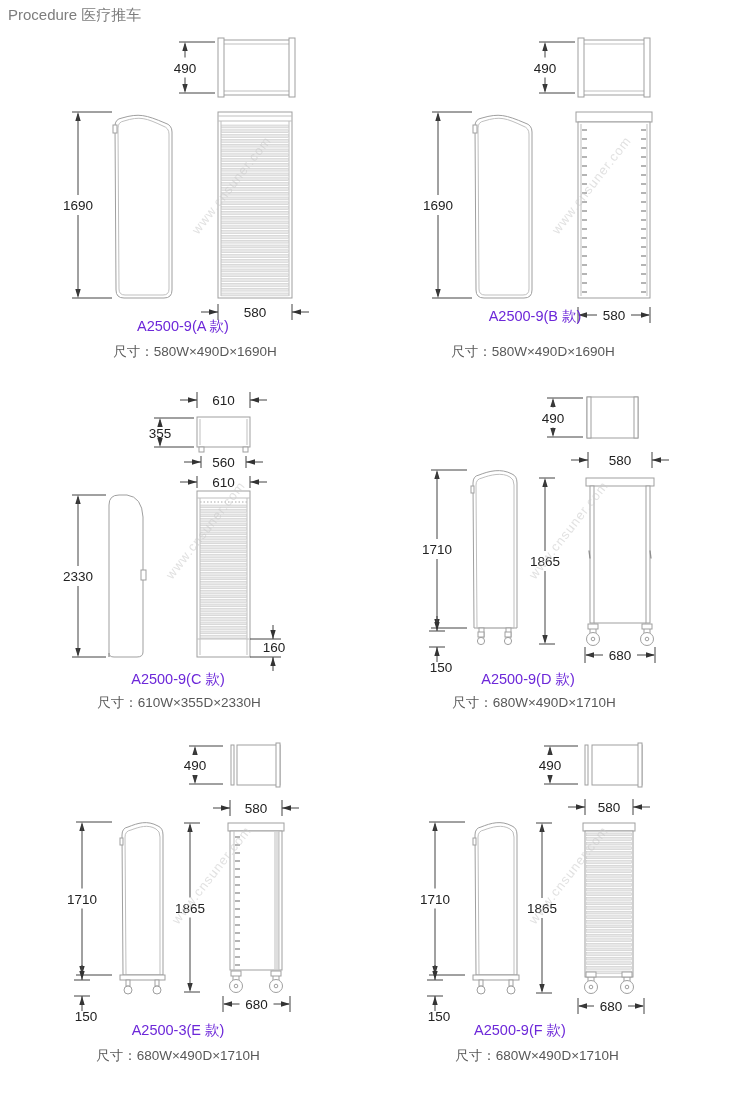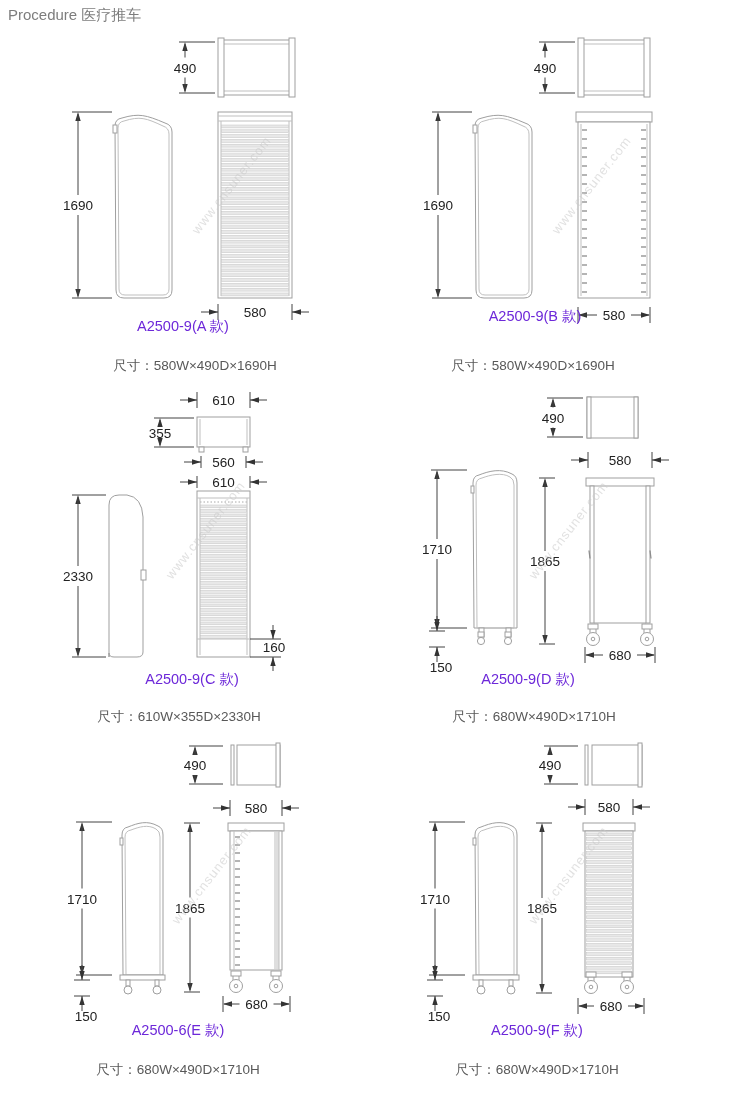--- a/index.html
+++ b/index.html
@@ -4,21 +4,21 @@
 <style>
   html,body{margin:0;padding:0;background:#fff;}
   #canvas{position:relative;width:750px;height:1104px;background:#fff;overflow:hidden;
           font-family:"Liberation Sans",sans-serif;}
   #page-title{position:absolute;left:8px;top:6px;font-size:15px;color:#7d7d7d;}
   .cell{position:absolute;width:320px;height:345px;}
   .cell svg{position:absolute;left:0;top:0;}
   .cap1{position:absolute;transform:translateX(-50%);white-space:nowrap;
         font-size:14.5px;color:#6d28d9;text-align:center;}
   .cap2{position:absolute;transform:translateX(-50%);white-space:nowrap;
-        font-size:13.5px;color:#585858;margin-top:14px;}
+        font-size:13.5px;color:#585858;}
   
   .ol{stroke:#9f9f9f;fill:none;stroke-width:1;}
   .ol2{stroke:#bfbfbf;fill:none;stroke-width:1;}
   .olf{stroke:#9f9f9f;fill:#fff;stroke-width:1;}
   .slat{fill:#e8e8e8;stroke:#c4c4c4;stroke-width:0.5;}
   .tick{stroke:#8c8c8c;stroke-width:1.3;}
   .band{fill:#dedede;}
   .dot{stroke:#a8a8a8;stroke-width:1;stroke-dasharray:1.5,2;fill:none;}
   .dim{stroke:#424242;stroke-width:1;fill:none;}
   .arr{fill:#333;}
@@ -321,21 +321,21 @@
           <line x1="190" y1="254" x2="221" y2="254" class="dim"></line>
           <line x1="190" y1="272" x2="221" y2="272" class="dim"></line>
           <line x1="213" y1="240" x2="213" y2="254" class="dim"></line>
           <polygon class="arr" points="213,254 210.3,245 215.7,245"></polygon>
           <line x1="213" y1="272" x2="213" y2="286" class="dim"></line>
           <polygon class="arr" points="213,272 210.3,281 215.7,281"></polygon>
           <text x="214" y="267" class="dimt">160</text>
         </g>
         <text x="112" y="195" class="wm" transform="rotate(-52 112 195)">www.cnsuner.com</text>
       </svg>
-    <div class="cap1" style="left:132px;top:285px">A2500-9(C 款)</div>
+    <div class="cap1" style="left:118px;top:285px">A2500-9(C 款)</div>
     <div class="cap2" style="left:119px;top:309px">尺寸：610W×355D×2330H</div>
   </div>
   <div class="cell" style="left:420px;top:385px">
     <svg id="svg3" width="320" height="295" viewBox="0 0 320 295">
         <g>
           <rect x="167" y="12" width="51" height="41" class="olf"></rect>
           <rect x="167" y="12" width="4" height="41" class="olf"></rect>
           <rect x="214" y="12" width="4" height="41" class="olf"></rect>
         </g>
         <g>
@@ -534,21 +534,21 @@
           <line x1="163" y1="266" x2="163" y2="282" class="dim"></line>
           <line x1="230" y1="266" x2="230" y2="282" class="dim"></line>
           <polygon class="arr" points="163,274 172,271.3 172,276.7"></polygon>
           <line x1="164" y1="274" x2="179.5" y2="274" class="dim"></line>
           <line x1="213.5" y1="274" x2="229" y2="274" class="dim"></line>
           <polygon class="arr" points="230,274 221,271.3 221,276.7"></polygon>
           <text x="196.5" y="278.5" class="dimt">680</text>
         </g>
         <text x="118" y="195" class="wm" transform="rotate(-52 118 195)">www.cnsuner.com</text>
       </svg>
-    <div class="cap1" style="left:118px;top:291px">A2500-6(E 款)</div>
+    <div class="cap1" style="left:118px;top:291px">A2500-3(E 款)</div>
     <div class="cap2" style="left:118px;top:317px">尺寸：680W×490D×1710H</div>
   </div>
   <div class="cell" style="left:420px;top:730px">
     <svg id="svg5" width="320" height="295" viewBox="0 0 320 295">
         <g>
           <rect x="165" y="15" width="3" height="40" class="olf"></rect>
           <rect x="172" y="15" width="50" height="40" class="olf"></rect>
           <rect x="218" y="13" width="4" height="44" class="olf"></rect>
         </g>
         <g>
@@ -659,16 +659,16 @@
           <line x1="158" y1="268" x2="158" y2="284" class="dim"></line>
           <line x1="224" y1="268" x2="224" y2="284" class="dim"></line>
           <polygon class="arr" points="158,276 167,273.3 167,278.7"></polygon>
           <line x1="159" y1="276" x2="174" y2="276" class="dim"></line>
           <line x1="208" y1="276" x2="223" y2="276" class="dim"></line>
           <polygon class="arr" points="224,276 215,273.3 215,278.7"></polygon>
           <text x="191" y="280.5" class="dimt">680</text>
         </g>
         <text x="115" y="195" class="wm" transform="rotate(-52 115 195)">www.cnsuner.com</text>
       </svg>
-    <div class="cap1" style="left:117px;top:291px">A2500-9(F 款)</div>
+    <div class="cap1" style="left:100px;top:291px">A2500-9(F 款)</div>
     <div class="cap2" style="left:117px;top:317px">尺寸：680W×490D×1710H</div>
   </div>
 </div>
 
 </body></html>

